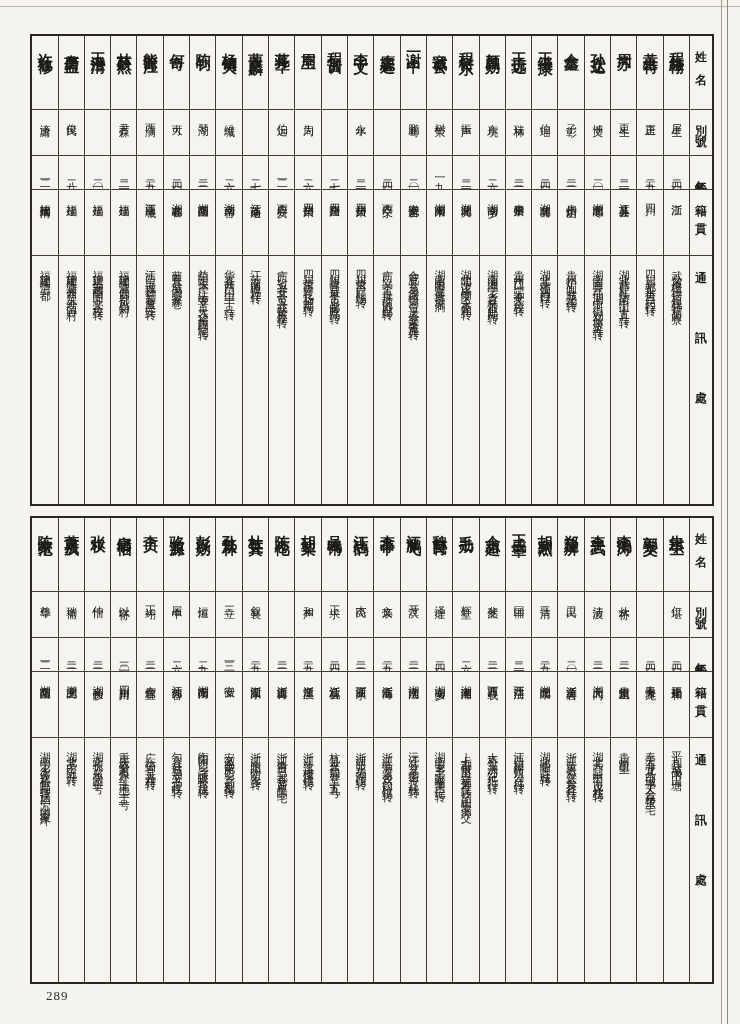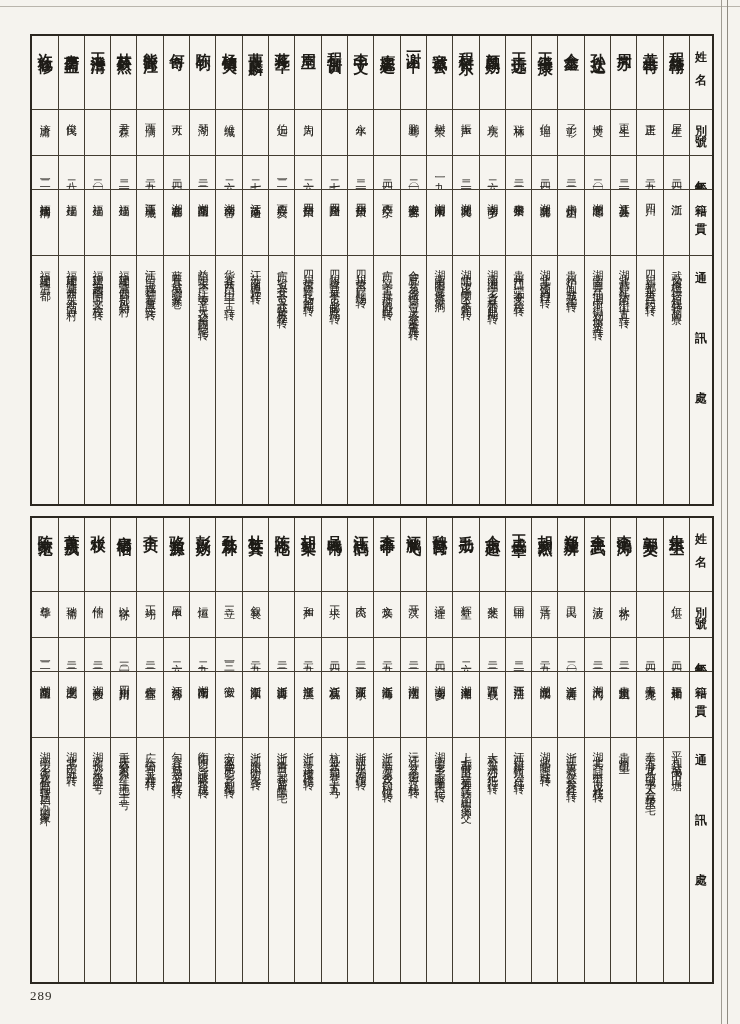--- a/index.html
+++ b/index.html
@@ -45,21 +45,21 @@
   .address{font-size:11px;letter-spacing:4px;line-height:1.18;max-height:100%;}
 
   .h-label{font-weight:700;font-size:12px;}
   .c-name .h-label{letter-spacing:22px;}
   .c-alias .h-label{letter-spacing:10px;}
   .c-age .h-label{letter-spacing:3px;}
   .c-native .h-label{letter-spacing:18px;}
   .c-address .h-label{letter-spacing:60px;}
 
   .page-number{
-    position:absolute;left:30px;top:988px;
+    position:absolute;left:46px;top:988px;
     font-size:13px;letter-spacing:1px;color:#2e2c27;
     font-family:"Liberation Serif","DejaVu Serif",serif;
   }
 </style>
 </head>
 <body>
 
 <div class="page">
   <div class="edge-top"></div>
   <div class="edge-right-1"></div>

